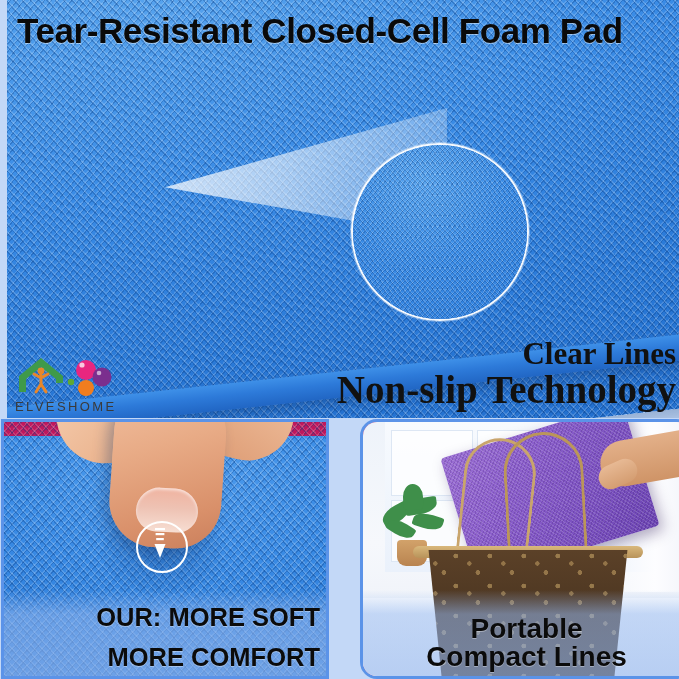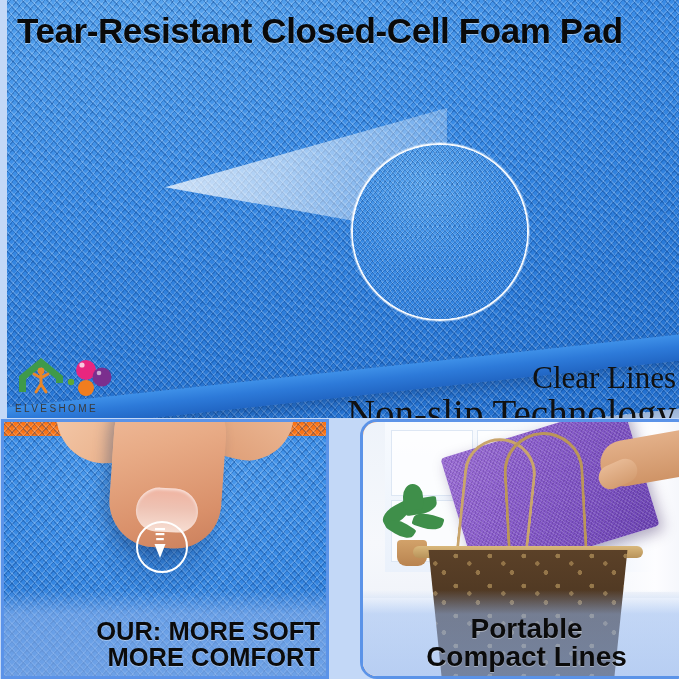--- a/index.html
+++ b/index.html
@@ -49,33 +49,33 @@
              box-shadow:0 0 0 1px rgba(255,255,255,.35);}
   #magnifier .zoomface{position:absolute;inset:0;
       background:radial-gradient(110% 110% at 40% 20%, #5aa6ef 0%, #3a8ce6 45%, #2b7bda 100%);}
 
   
   #hero-title{position:absolute;left:10px;top:11px;width:665px;
       font-size:35px;font-weight:bold;color:#0a0a0a;letter-spacing:-.4px;
       white-space:nowrap;
       text-shadow:0 1px 0 rgba(255,255,255,.45);}
   #hero-tagline{position:absolute;right:10px;top:338px;text-align:right;
-      font-family:"Liberation Serif",serif;font-weight:normal;color:#111;
-      line-height:1.02;margin-top:24px;}
+      font-family:"Liberation Serif",serif;font-weight:bold;color:#111;
+      line-height:1.02;}
   #hero-tagline .l1{font-size:31px;display:block;}
   #hero-tagline .l2{font-size:39px;display:block;}
 
   
   #logo{position:absolute;left:8px;top:352px;width:108px;height:62px;}
-  #logo .word{position:absolute;left:0;bottom:0;font-size:10px;letter-spacing:2.4px;
+  #logo .word{position:absolute;left:0;bottom:0;font-size:13px;letter-spacing:2.4px;
               color:#3a3a3a;font-weight:normal;font-family:"Liberation Sans",sans-serif;}
 
   
   .panel{position:absolute;top:419px;height:260px;overflow:hidden;
-         border:3px solid #5b93e8;background:#f97316;box-sizing:border-box;}
+         border:3px solid #5b93e8;background:#be185d;box-sizing:border-box;}
   #panel-left{left:1px;width:328px;}
   #panel-right{left:360px;width:333px;border-radius:17px;}
 
   .panel .inner{position:absolute;inset:0;overflow:hidden;}
 
   
   #foam-bed{position:absolute;left:-20px;top:14px;width:380px;height:250px;
       background:radial-gradient(130% 110% at 50% 10%, #4f9ded 0%, #3a8ce6 38%, #2a79d6 80%, #2470cd 100%);}
   #foam-dimple{position:absolute;left:118px;top:78px;width:120px;height:80px;border-radius:50%;
       background:radial-gradient(60% 70% at 50% 40%, rgba(20,70,140,.42) 0%, rgba(20,70,140,.12) 60%, rgba(0,0,0,0) 100%);}
@@ -136,21 +136,21 @@
   #hand-right{position:absolute;right:-6px;top:14px;width:96px;height:46px;border-radius:24px 10px 10px 24px;
       background:linear-gradient(180deg,#e3b089 0%,#cf9467 100%);transform:rotate(-10deg);}
   #hand-thumb{position:absolute;right:52px;top:40px;width:40px;height:24px;border-radius:14px;
       background:linear-gradient(180deg,#e7b994 0%,#d49d71 100%);transform:rotate(-24deg);}
 
   
   .caption{position:absolute;left:0;width:100%;color:#0b0b0b;font-weight:bold;
            line-height:1.02;text-shadow:0 1px 0 rgba(255,255,255,.35);}
   #cap-left{bottom:6px;font-size:25.5px;text-align:right;padding-right:6px;box-sizing:border-box;}
   #cap-left .l1{display:block;}
-  #cap-left .l2{display:block;}
+  #cap-left .l2{display:block;margin-top:14px;}
   #cap-right{bottom:4px;font-size:28px;text-align:center;}
   #cap-right .l1{display:block;}
   #cap-right .l2{display:block;}
 
   
   .haze{position:absolute;left:0;bottom:0;width:100%;height:86px;
         background:linear-gradient(180deg, rgba(150,185,240,0) 0%, rgba(150,185,240,.55) 28%, rgba(150,185,240,.62) 100%);
         pointer-events:none;}
 </style>
 </head>

